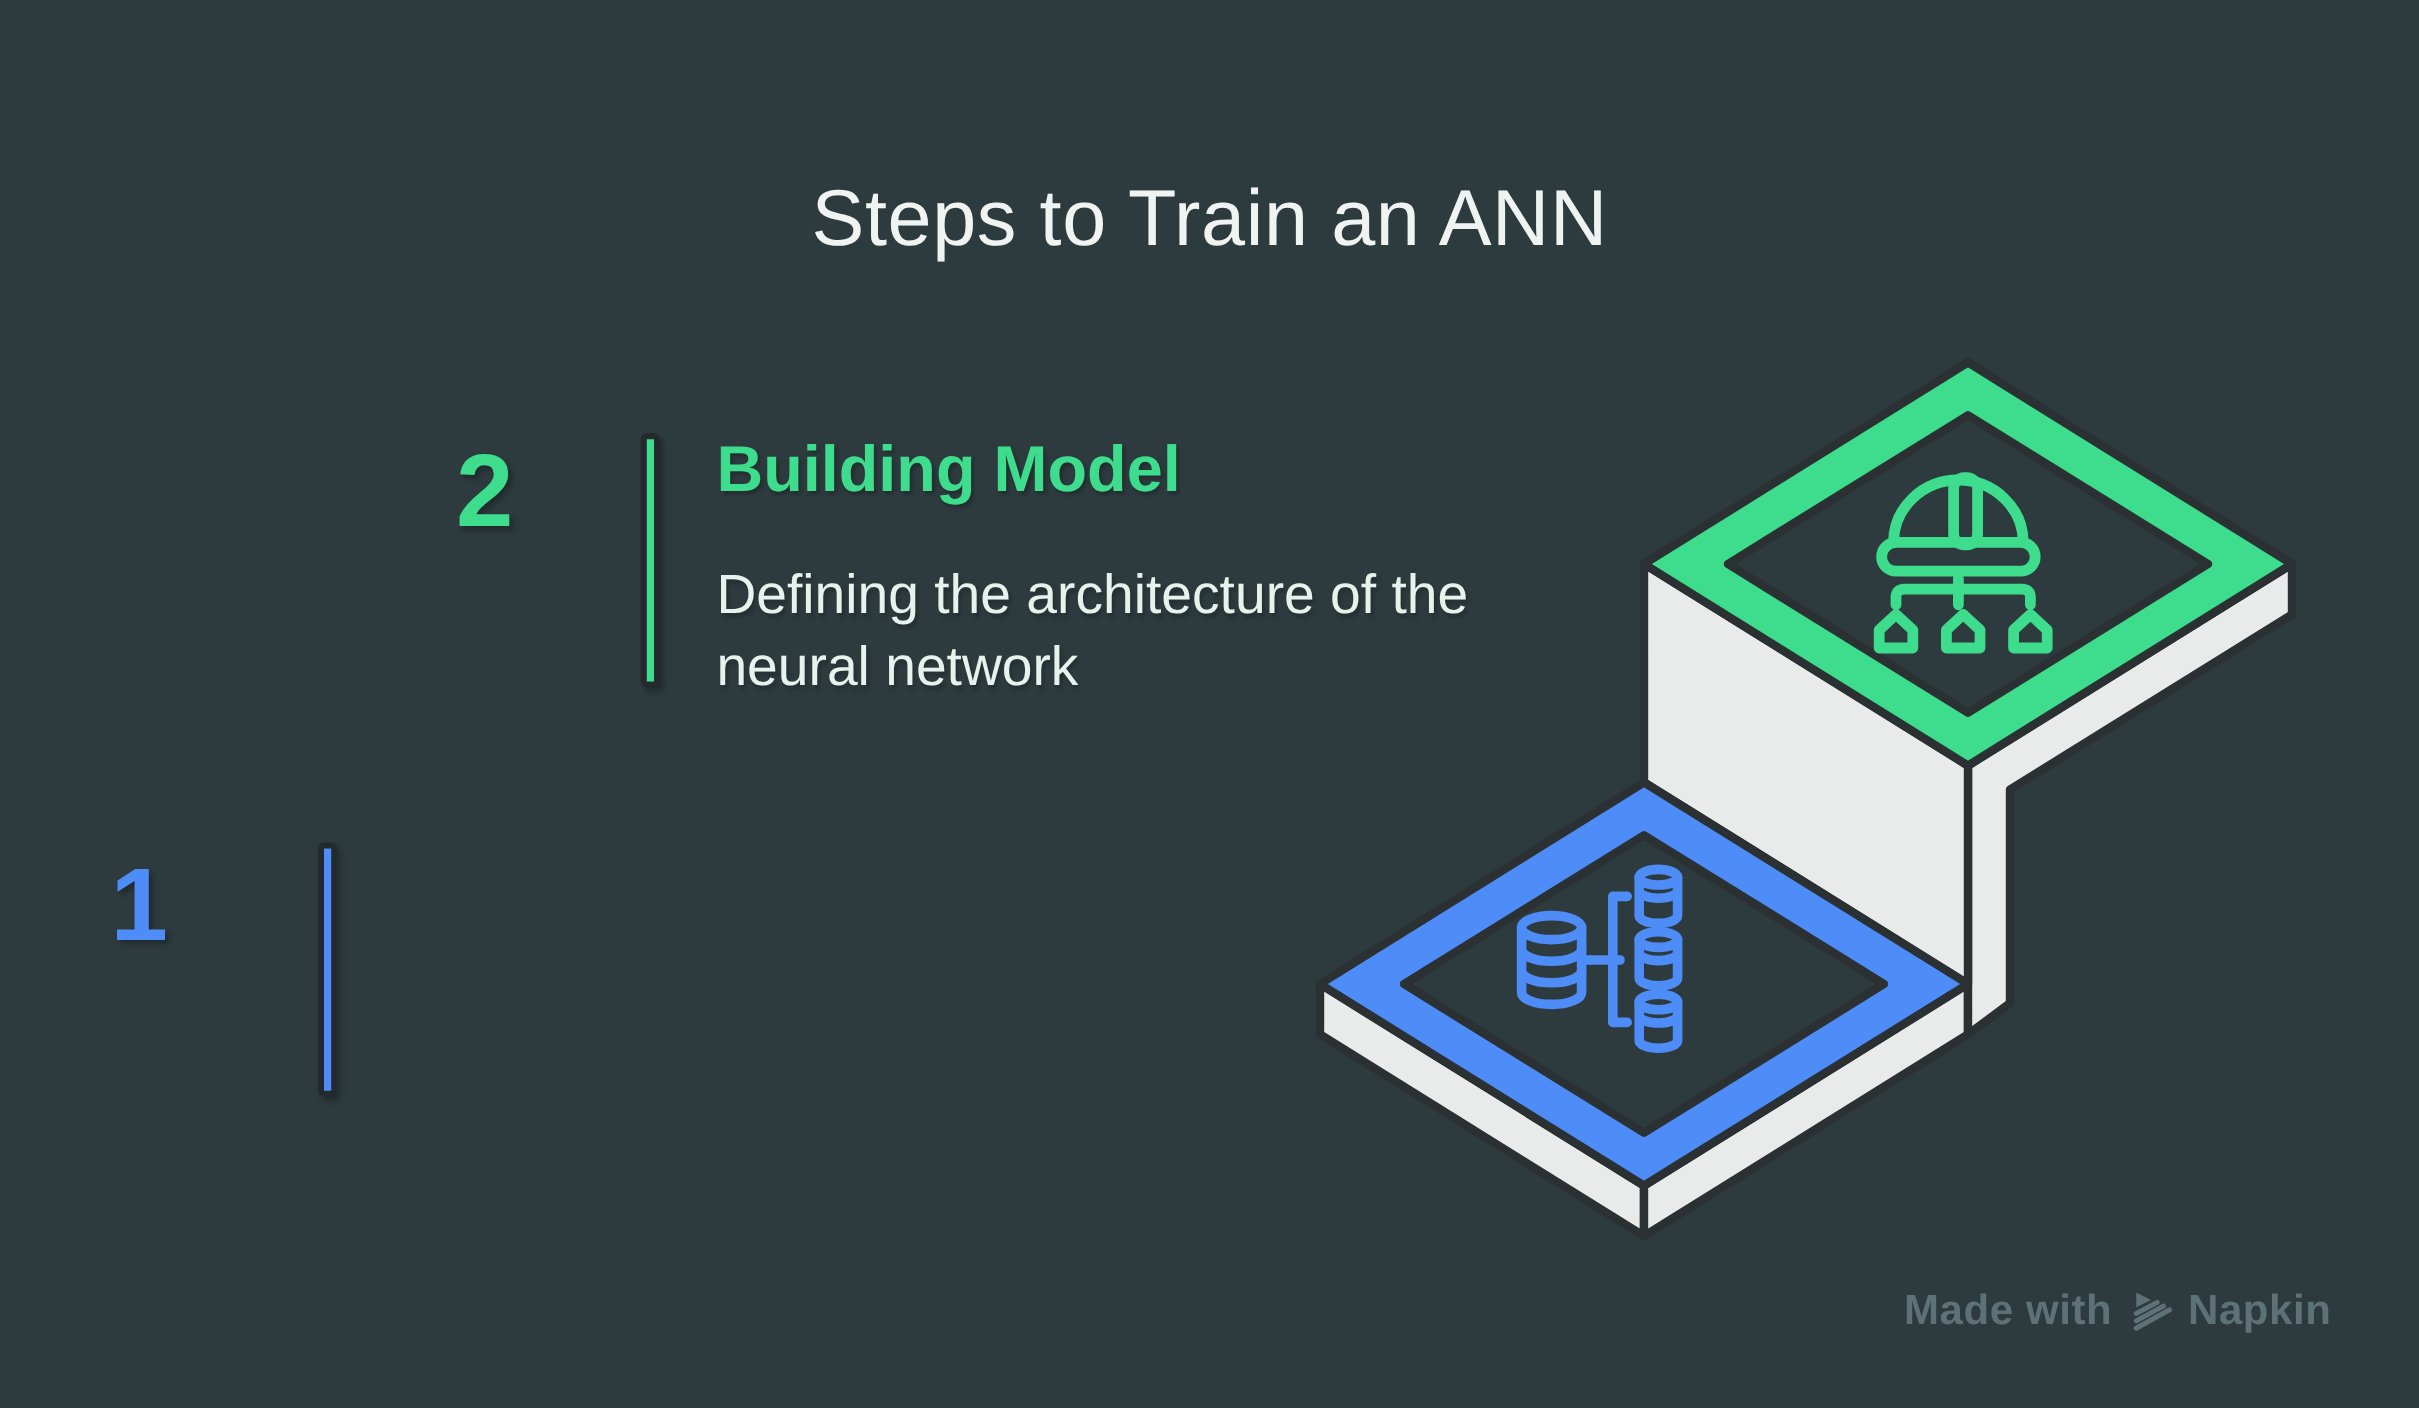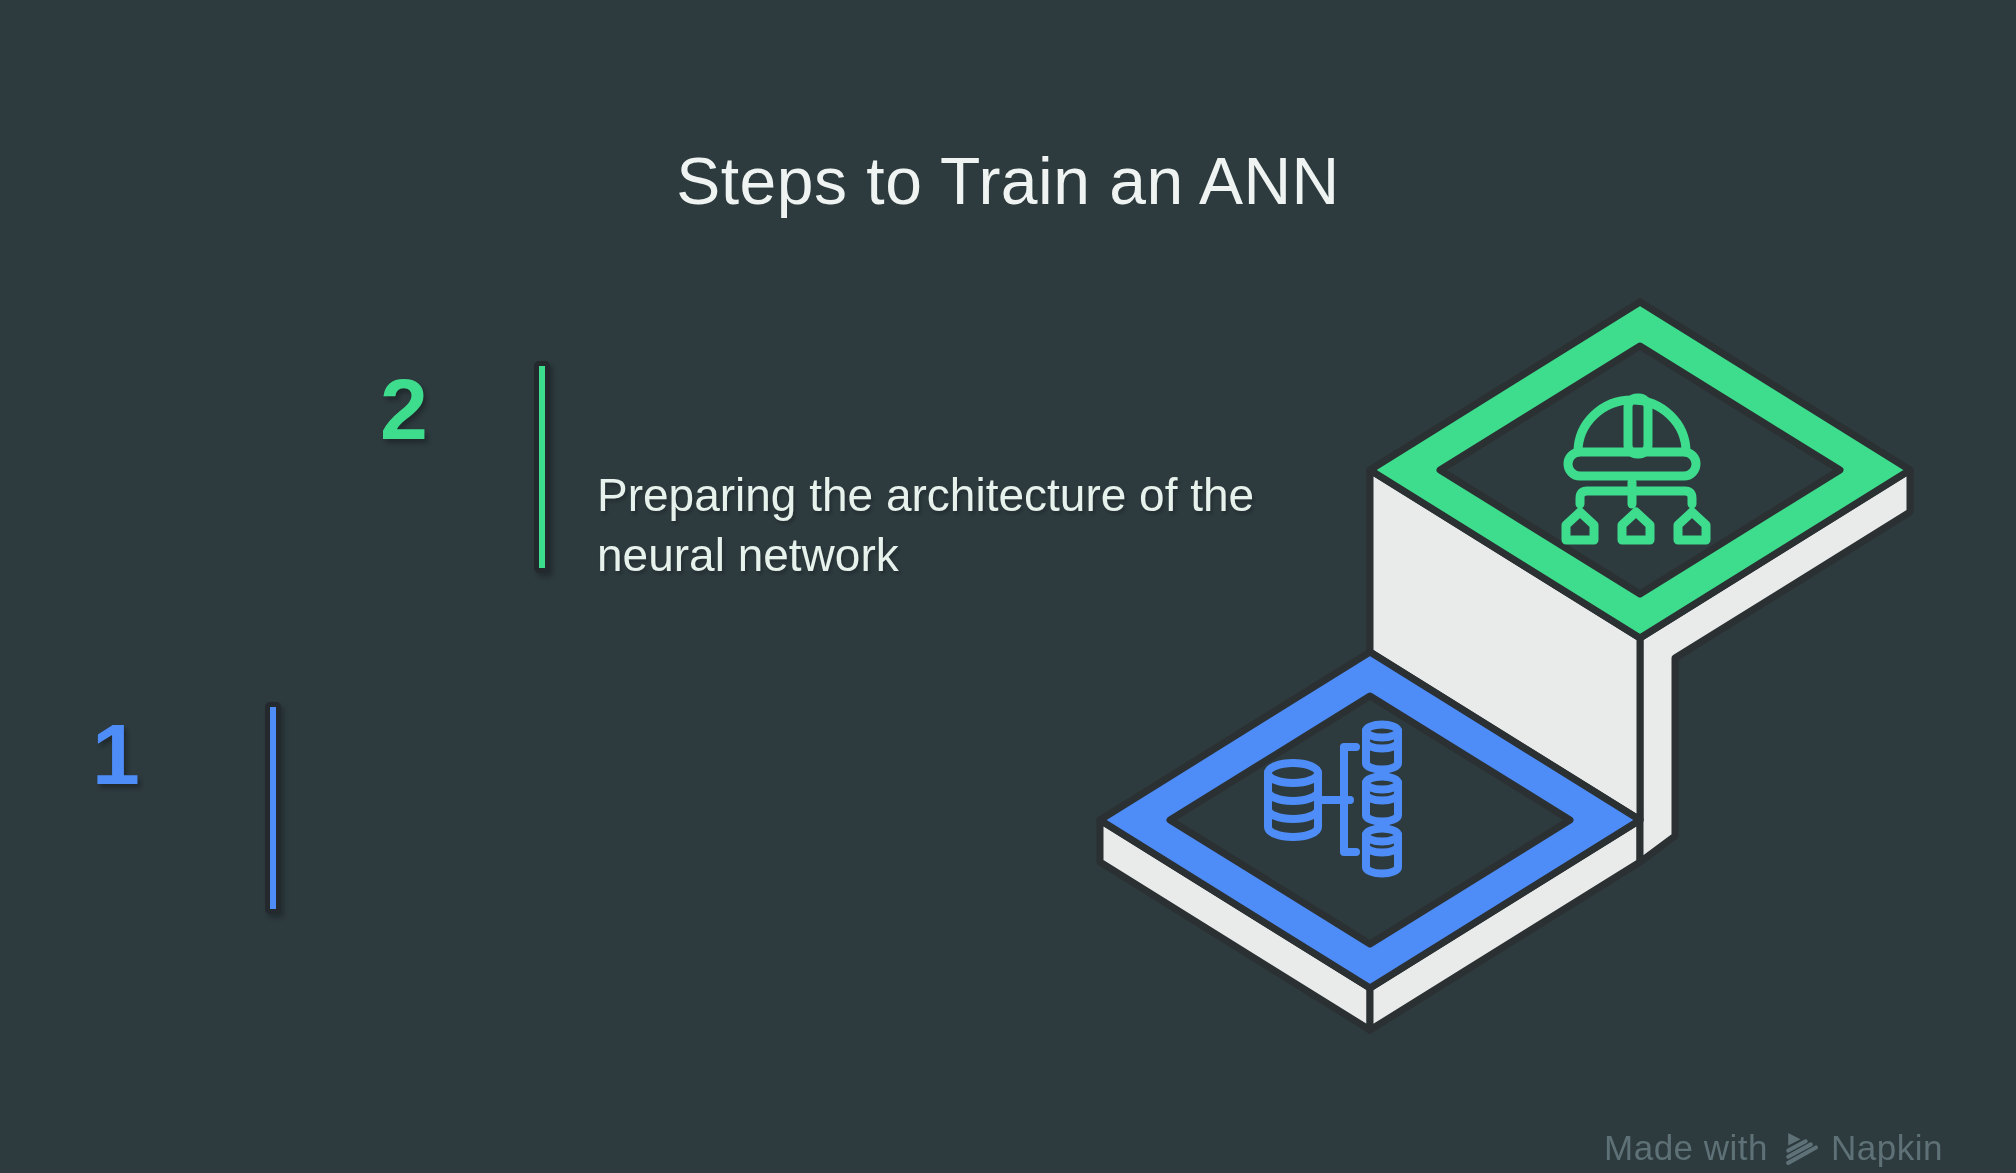--- a/index.html
+++ b/index.html
@@ -51,36 +51,37 @@
   .iso-wrap{position:absolute;left:1040px;top:280px;width:940px;height:780px;}
   .face{stroke:var(--outline);stroke-width:7;stroke-linejoin:round;}
   .white-face{fill:var(--slab);}
   .band-green{fill:var(--green);}
   .band-blue{fill:var(--blue);}
   .face-dark{fill:var(--background);}
   .icon-green{stroke:var(--green);fill:none;stroke-width:9;stroke-linecap:round;stroke-linejoin:round;}
   .icon-blue{stroke:var(--blue);fill:none;stroke-width:8;stroke-linecap:round;stroke-linejoin:round;}
 
   .footer{
-    position:absolute;top:1128px;right:73px;display:flex;align-items:center;gap:13px;
-    color:var(--muted);font-size:35px;font-weight:400;letter-spacing:.5px;
+    position:absolute;top:1072px;right:73px;display:flex;align-items:center;gap:13px;
+    color:var(--muted);font-size:35px;font-weight:700;letter-spacing:.5px;
   }
   .napkin-logo{stroke:var(--muted);fill:none;stroke-width:4;stroke-linecap:round;}
   .napkin-logo .solid{fill:var(--muted);stroke:none;}
 </style>
 </head>
 <body>
 
 <div class="canvas">
 
   <div class="page-title">Steps to Train an ANN</div>
 
   <div class="step-number green-t" id="step2-number">2</div>
   <div class="accent-bar green-b" id="step2-bar"></div>
-  <div class="step-desc" id="step2-desc">Preparing the architecture of the neural network</div>
+  <div class="step-heading green-t" id="step2-heading">Building Model</div>
+  <div class="step-desc" id="step2-desc">Defining the architecture of the neural network</div>
 
   <div class="step-number blue-t" id="step1-number">1</div>
   <div class="accent-bar blue-b" id="step1-bar"></div>
 
   <svg class="iso-wrap" viewBox="1040 280 940 780">
 
     <g>
 
       <polygon class="face white-face" points="1100,820 1370,988 1370,1030 1100,862"></polygon>
 

